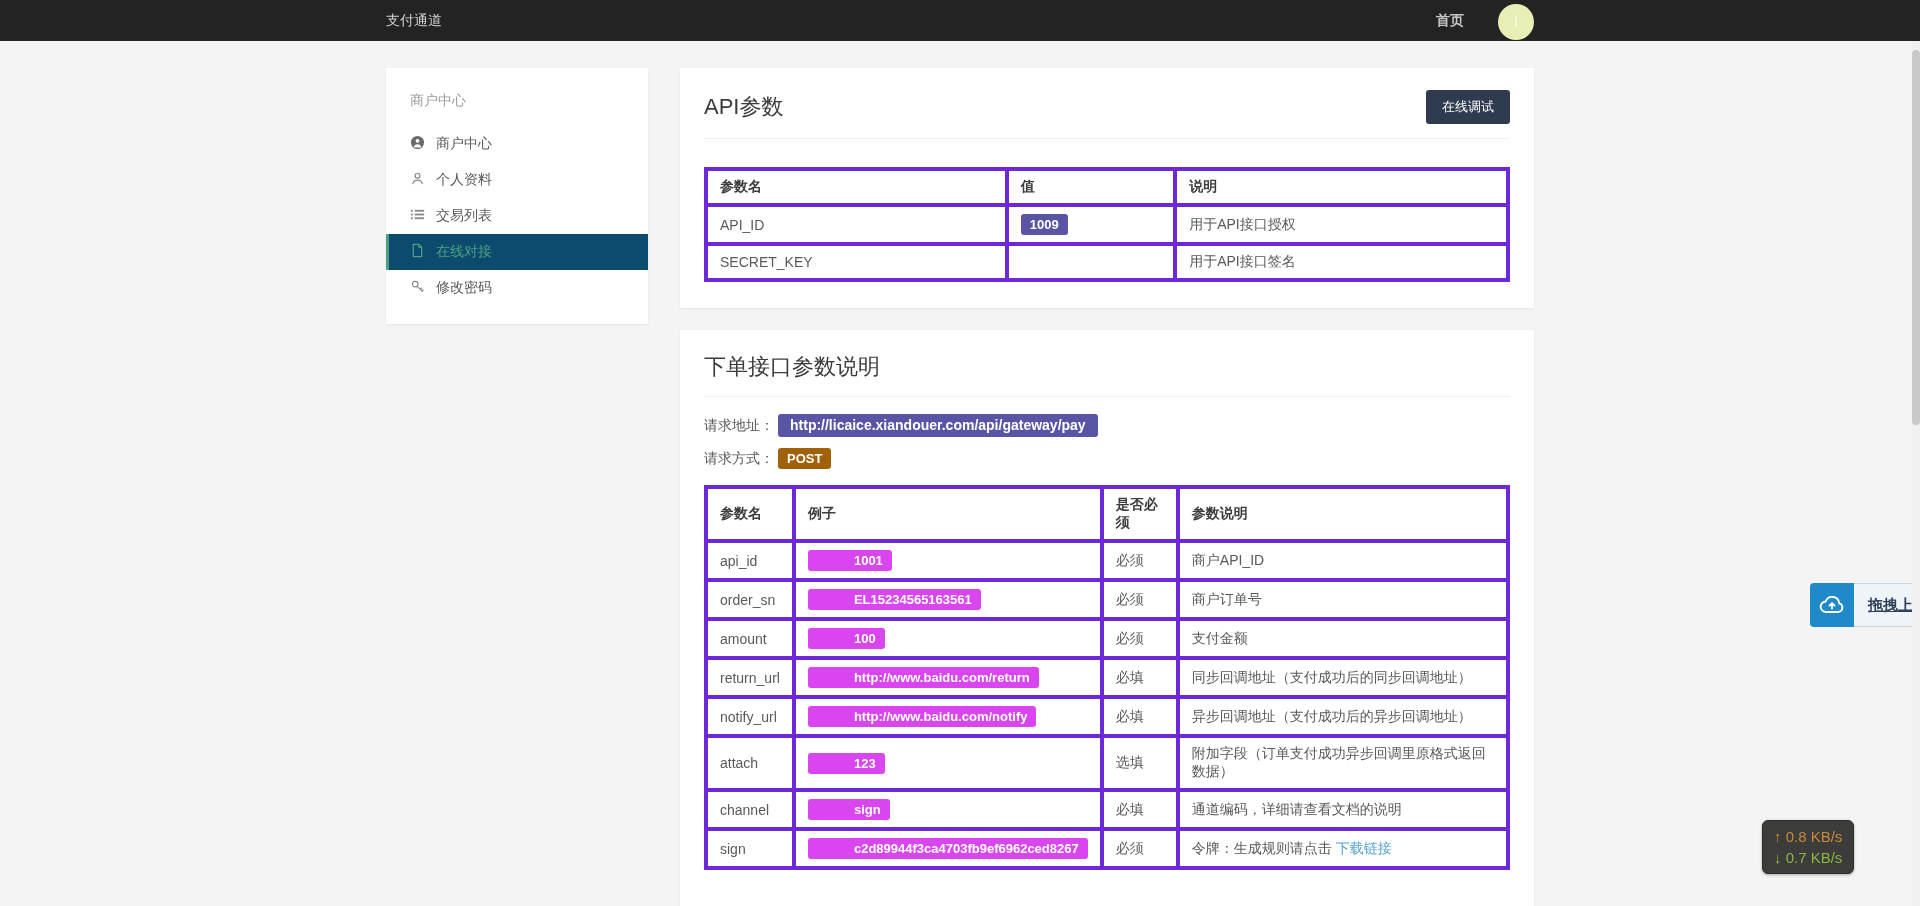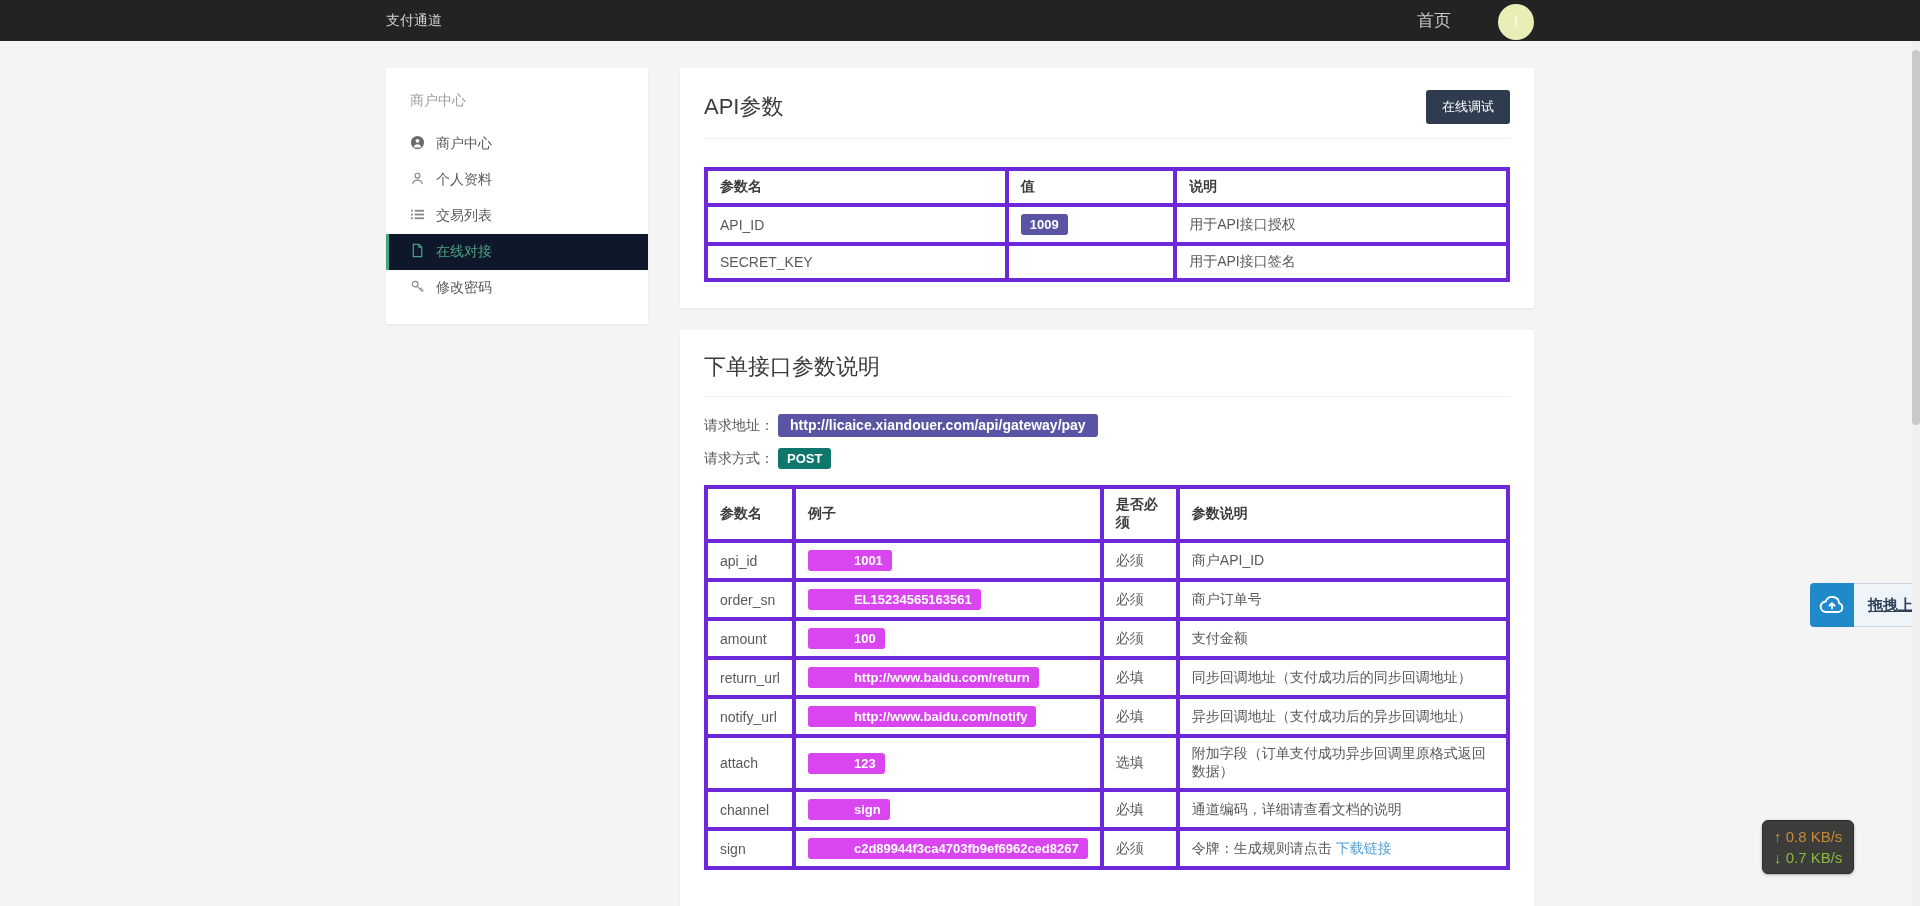--- a/index.html
+++ b/index.html
@@ -12,38 +12,38 @@
     color:#595959;
   }
   
   .navbar {
     height:41px; background:#232323; width:100%;
     display:flex; align-items:center; position:relative; z-index:10;
   }
   .nav-inner { width:1148px; margin:0 auto; display:flex; align-items:center; }
   .brand { color:#d2d2d2; font-size:14px; }
   .nav-right { margin-left:auto; display:flex; align-items:center; }
-  .nav-home { color:#c6c6c6; font-size:17px; margin-right:47px; cursor:pointer; }
+  .nav-home { color:#c6c6c6; font-size:14px; margin-right:34px; cursor:pointer;font-weight:bold; }
   .avatar {
     width:36px; height:36px; border-radius:50%; background:#e9edb6;
     display:flex; align-items:center; justify-content:center;
     color:#fbfce9; font-size:15px; cursor:pointer; margin-top:2px;
   }
   
   .layout { width:1148px; margin:27px auto 0; display:flex; gap:32px; align-items:flex-start; }
   .card-shadow { background:#fff; box-shadow:0 1px 2px rgba(0,0,0,.07); }
   
   .sidebar { width:262px; padding:12px 0 18px; }
   .sidebar-header { padding:12px 24px 16px; color:#9b9b9b; font-size:14px; }
   .side-item {
     display:flex; align-items:center; gap:11px; padding:9px 24px 9px 21px;
     font-size:14px; color:#595959; border-left:3px solid transparent; cursor:pointer;
   }
   .side-item svg { flex:0 0 auto; }
-  .side-item.active { color:#4aa282; border-left-color:#4aa282; background:#0f172a; }
+  .side-item.active { color:#4aa282; border-left-color:#4aa282; background:#0c4a6e; }
   
   .main { flex:1; }
   .card { padding:22px 24px 26px; }
   .card2 { margin-top:22px; padding-bottom:0; }
   .card-header {
     display:flex; justify-content:space-between; align-items:center;
     padding-bottom:14px; border-bottom:1px solid #f0f0f1;
   }
   .card-title { font-size:22px; font-weight:400; color:#3b3b3b; }
   .debug-btn {
@@ -57,21 +57,21 @@
   .tbl1 { margin-top:28px; }
   .tbl1 .c1{width:37.5%;} .tbl1 .c2{width:21%;} .tbl1 .c3{width:41.5%;}
   .tbl2 { margin-top:16px; }
   .tbl2 .c1{width:10.5%;} .tbl2 .c2{width:34.5%;} .tbl2 .c3{width:10%;} .tbl2 .c4{width:45%;}
   .badge {
     display:inline-block; border-radius:3px; color:#fff; font-weight:700;
     font-size:13px; padding:3px 9px; line-height:15px;
   }
   .badge-purple { background:#5a54a4; }
   .badge-blue   { background:#d946ef;padding-left:46px; }
-  .badge-red    { background:#0f766e; }
+  .badge-red    { background:#a16207; }
   .req-line { display:flex; align-items:center; margin-top:11px; font-size:14px; color:#595959; }
   .req-line .label { width:74px; flex:0 0 auto; }
   .url-badge { font-size:14px; padding:4px 12px; }
   .section-body { padding-top:6px; }
   .link-blue { color:#54a0d4; cursor:pointer; }
   .section-title {
     font-size:22px; font-weight:400; color:#3b3b3b;
     margin-top:44px; padding-bottom:16px; border-bottom:1px solid #f0f0f1;
   }
   

